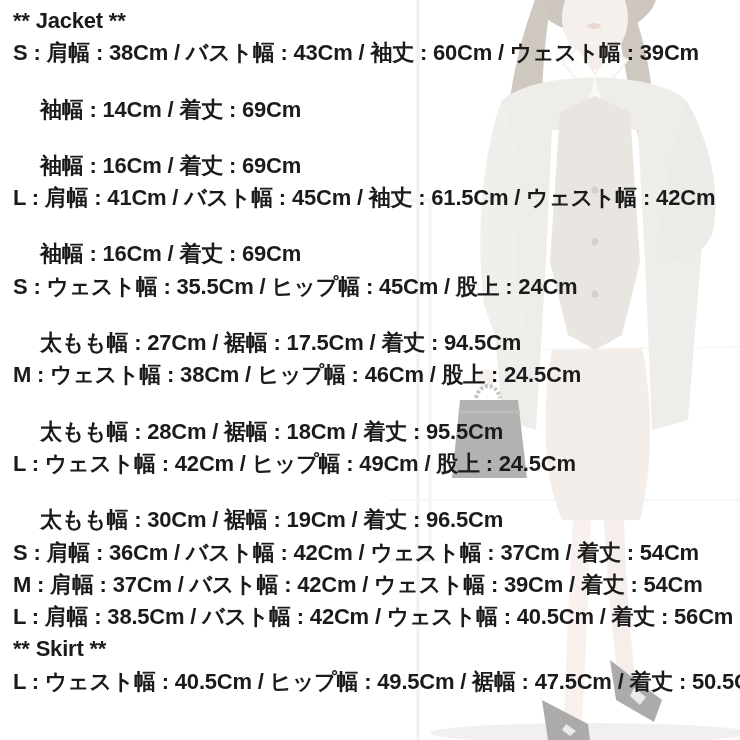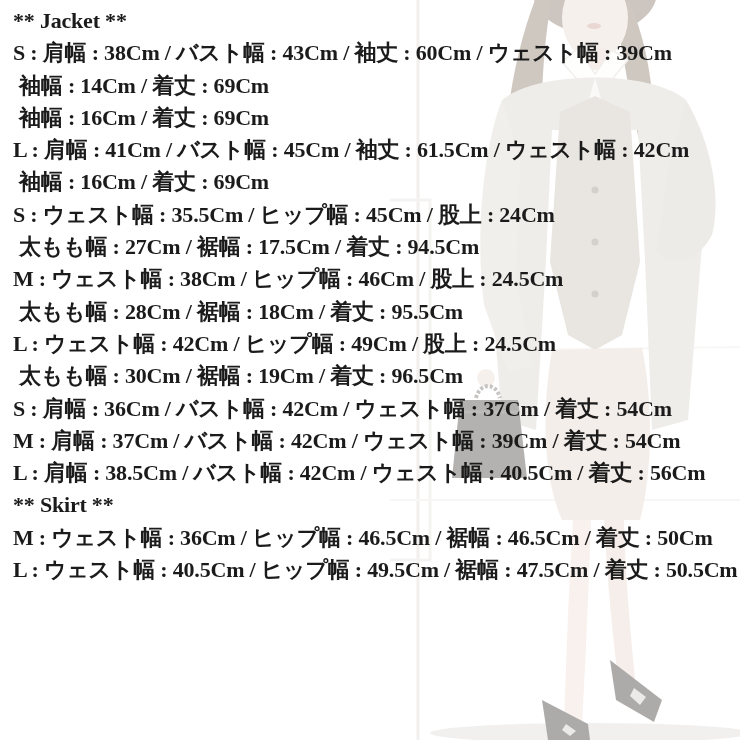--- a/index.html
+++ b/index.html
@@ -6,21 +6,21 @@
     margin: 0;
     padding: 0;
     background: #ffffff;
   }
   .page {
     position: relative;
     width: 740px;
     height: 740px;
     overflow: hidden;
     background: #ffffff;
-    font-family: Liberation Serif, serif;
+    font-family: Liberation Sans, sans-serif;
   }
   
   .backdrop {
     position: absolute;
     top: 0;
     left: 390px;
     width: 350px;
     height: 740px;
     opacity: 0.38;
     pointer-events: none;
@@ -36,21 +36,22 @@
     letter-spacing: -0.2px;
     z-index: 2;
   }
   .line {
     height: 32.3px;
     line-height: 32.3px;
     padding-left: 13px;
     white-space: nowrap;
   }
   .line.sub {
-    padding-left: 19px;
+    padding-left: 40px;
+    margin-top: 24px;
   }
   .section-title {
     font-weight: 700;
   }
 </style>
 </head>
 <body>
 
 <div class="page">
 
@@ -135,18 +136,17 @@
     </div>
 
     <div>
       <div class="line">S : 肩幅 : 36Cm / バスト幅 : 42Cm / ウェスト幅 : 37Cm / 着丈 : 54Cm</div>
       <div class="line">M : 肩幅 : 37Cm / バスト幅 : 42Cm / ウェスト幅 : 39Cm / 着丈 : 54Cm</div>
       <div class="line">L : 肩幅 : 38.5Cm / バスト幅 : 42Cm / ウェスト幅 : 40.5Cm / 着丈 : 56Cm</div>
     </div>
 
     <div>
       <div class="line section-title">** Skirt **</div>
-      <div class="line">M : ウェスト幅 : 36Cm / ヒップ幅 : 46.5Cm / 裾幅 : 46.5Cm / 着丈 : 50Cm</div>
       <div class="line">L : ウェスト幅 : 40.5Cm / ヒップ幅 : 49.5Cm / 裾幅 : 47.5Cm / 着丈 : 50.5Cm</div>
     </div>
 
   </div>
 </div>
 
 </body></html>

